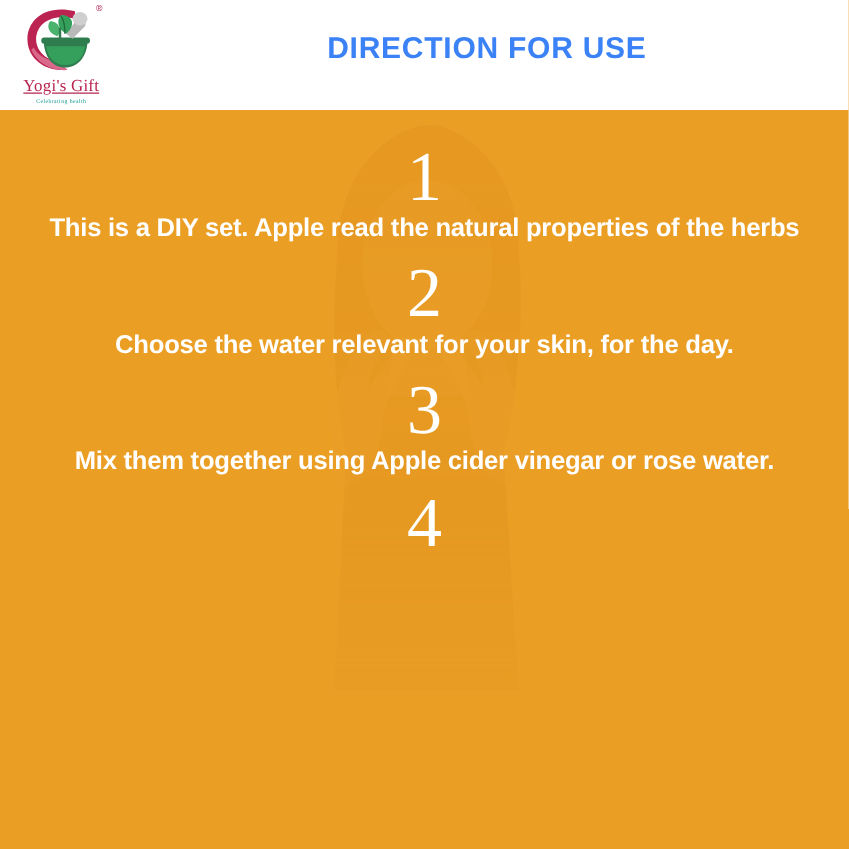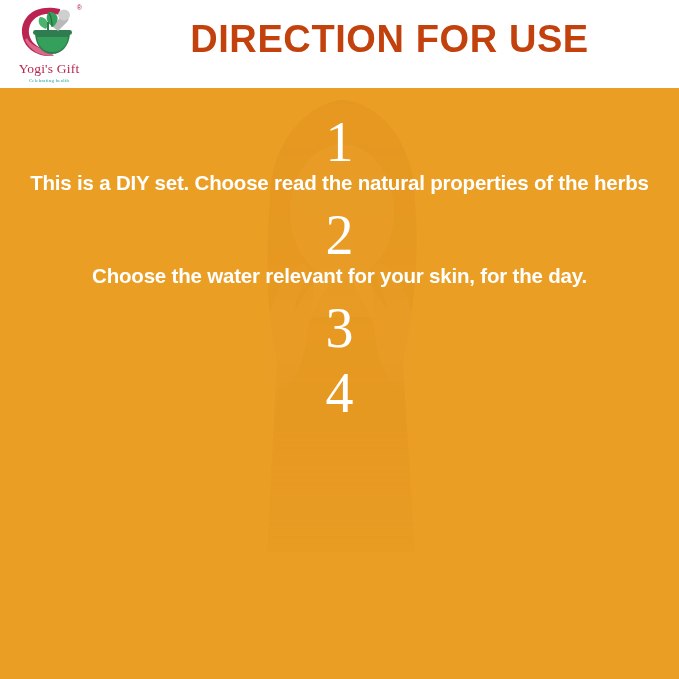--- a/index.html
+++ b/index.html
@@ -55,42 +55,43 @@
     line-height: 1;
   }
   #brand-name {
     font-family: "Liberation Serif", serif;
     font-size: 13.5px;
     color: #b8264f;
     letter-spacing: 0.2px;
     line-height: 1;
     margin-top: 3px;
     white-space: nowrap;
+    text-decoration: underline;
   }
   #brand-tagline {
     font-family: "Liberation Serif", serif;
     font-size: 4.6px;
     color: #119b8c;
     letter-spacing: 0.35px;
     line-height: 1;
     margin-top: 3px;
     white-space: nowrap;
   }
   #page-title {
     position: absolute;
     left: 100px;
     top: 0;
     width: 579px;
     height: 84px;
     display: flex;
     align-items: center;
     justify-content: center;
-    font-size: 38px;
+    font-size: 24px;
     font-weight: bold;
-    color: #c2410c;
+    color: #3b82f6;
     letter-spacing: 0.6px;
     white-space: nowrap;
     padding-bottom: 6px;
     box-sizing: border-box;
   }
 
   
   #watermark {
     position: absolute;
     left: 0;
@@ -207,30 +208,31 @@
       <path d="M240 250 C236 212 220 188 206 182 C200 180 196 186 200 194 C206 206 212 218 212 228 C204 214 194 200 186 196 C180 193 176 200 181 208 C190 222 198 238 200 252 C202 276 210 300 226 306 C238 310 244 290 240 250 Z" fill="#e2a54a" opacity="0.42"></path>
 
       <path d="M104 300 L228 300 L240 470 L92 470 Z" fill="#c97a12" opacity="0.35"></path>
     </svg>
   </div>
 
   <div id="steps">
 
     <div class="step" id="step-1">
       <div class="step-number">1</div>
-      <div class="step-text">This is a DIY set. Choose read the natural properties of the herbs</div>
+      <div class="step-text">This is a DIY set. Apple read the natural properties of the herbs</div>
     </div>
 
     <div class="step" id="step-2">
       <div class="step-number">2</div>
       <div class="step-text">Choose the water relevant for your skin, for the day.</div>
     </div>
 
     <div class="step" id="step-3">
       <div class="step-number">3</div>
+      <div class="step-text">Mix them together using Apple cider vinegar or rose water.</div>
     </div>
 
     <div class="step" id="step-4">
       <div class="step-number">4</div>
     </div>
 
   </div>
 </div>
 
 </body></html>

